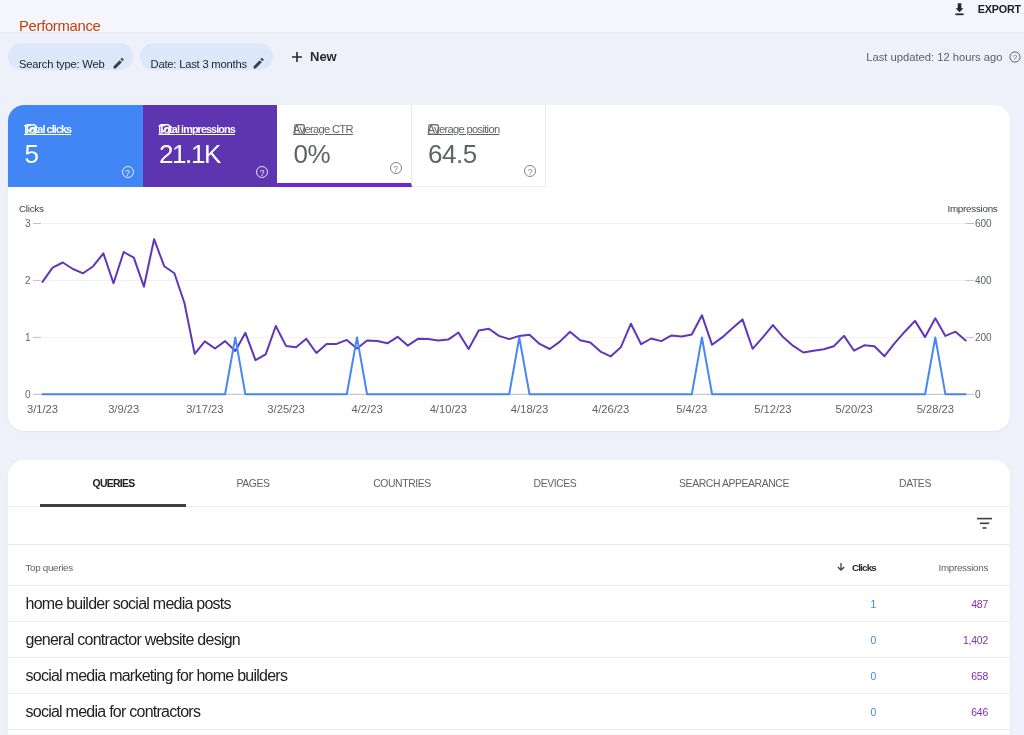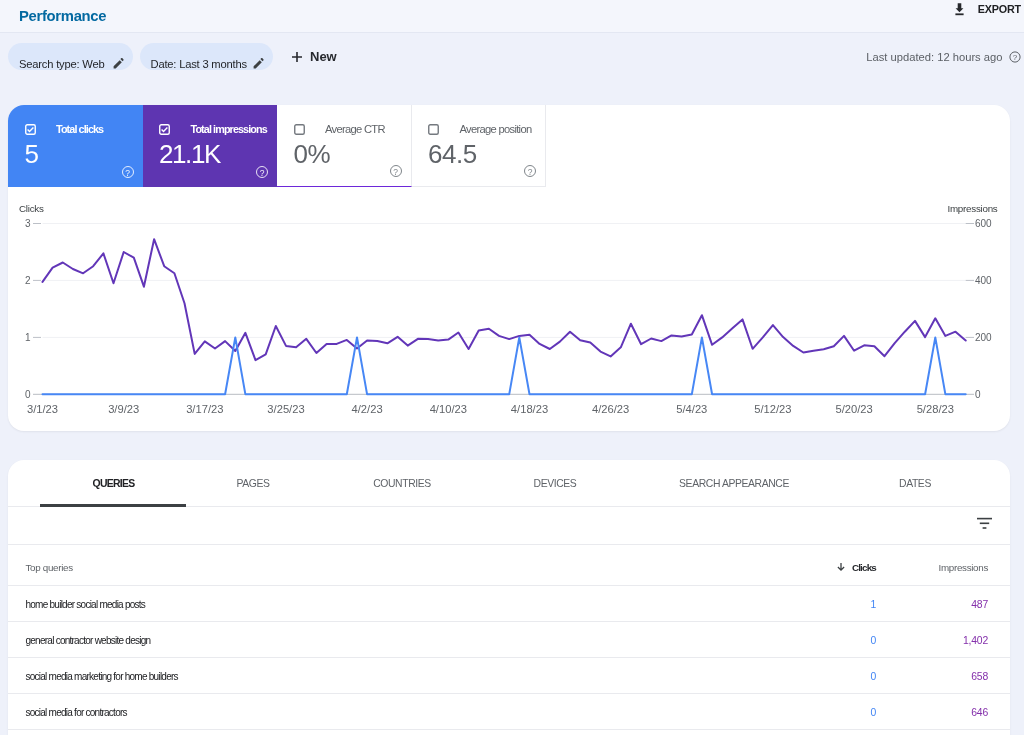--- a/index.html
+++ b/index.html
@@ -1,48 +1,48 @@
 <!DOCTYPE html>
 <html><head><meta charset="utf-8"><style>
 *{margin:0;padding:0;box-sizing:border-box;}
 html,body{width:1024px;height:735px;background:#eef1fa;font-family:"Liberation Sans",sans-serif;overflow:hidden;position:relative;}
 #topbar{position:absolute;left:0;top:0;width:1024px;height:32.5px;background:#f4f6fc;border-bottom:1px solid #e3e7f2;}
-#title{position:absolute;left:19px;top:8px;font-size:14.8px;letter-spacing:-0.3px;color:#0369a1;font-weight:bold;}
+#title{position:absolute;left:19px;top:18px;font-size:14.8px;letter-spacing:-0.3px;color:#c2410c;}
 #export{position:absolute;top:1.5px;right:3px;display:flex;align-items:center;gap:12px;}
 #export span{font-size:10.8px;font-weight:700;color:#202124;letter-spacing:-0.2px;}
 .chip{position:absolute;top:43px;height:27px;border-radius:14px;background:#dce7fa;display:flex;align-items:flex-end;justify-content:space-between;font-size:11.2px;letter-spacing:-0.2px;color:#1f2125;white-space:nowrap;padding:0 7.5px 0 11px;}
 #newbtn{position:absolute;top:43px;left:291px;height:27px;display:flex;align-items:center;gap:7px;font-size:13px;font-weight:700;color:#27292e;}
 #lastupd{position:absolute;top:44px;right:3.5px;height:26px;display:flex;align-items:center;gap:6px;font-size:11.2px;color:#5c6066;}
 #chartcard{position:absolute;left:8px;top:105px;width:1002px;height:326px;background:#fff;border-radius:16px;box-shadow:0 1px 2px rgba(60,64,67,.08);}
 .mcard{position:absolute;top:0;height:82px;width:134.5px;}
 .mcard .cb{position:absolute;left:16.5px;top:19px;}
-.mcard .lbl{position:absolute;left:48px;top:18px;font-size:10.8px;font-weight:700;letter-spacing:-0.9px;}
+.mcard .lbl{position:absolute;left:16px;top:18px;font-size:10.8px;font-weight:700;letter-spacing:-0.9px;text-decoration:underline;}
 .mcard .val{position:absolute;left:16.5px;top:34px;font-size:26px;letter-spacing:-0.5px;}
 .mcard .q{position:absolute;right:9px;bottom:9.5px;width:12px;height:12px;border-radius:50%;font-size:8.5px;line-height:12px;text-align:center;}
 #mc1{left:0;background:#4285f4;border-top-left-radius:16px;color:#fff;}
 #mc2{left:134.5px;background:#5e35b1;color:#fff;}
-#mc3{left:269px;background:#fff;border-right:1px solid #e9eaee;border-bottom:1px solid #6d28d9;color:#5f6368;}
+#mc3{left:269px;background:#fff;border-right:1px solid #e9eaee;border-bottom:4px solid #6d28d9;color:#5f6368;}
 #mc3 .lbl,#mc4 .lbl{font-weight:400;font-size:11.2px;letter-spacing:-0.7px;}
 #mc4{left:403.5px;background:#fff;border-right:1px solid #e9eaee;border-bottom:1px solid #e9eaee;color:#5f6368;}
 #mc1 .q,#mc2 .q{border:1px solid rgba(255,255,255,.85);color:rgba(255,255,255,.95);}
 #mc3 .q,#mc4 .q{border:1px solid #80868b;color:#80868b;}
 #chartsvg{position:absolute;left:0;top:82px;}
 .ax{font-size:9.8px;letter-spacing:-0.25px;fill:#3c4043;}
 .axn{font-size:10px;fill:#5f6368;}
 .dt{font-size:11.2px;fill:#5f6368;}
 text{font-family:"Liberation Sans",sans-serif;}
 #tablecard{position:absolute;left:8px;top:460px;width:1002px;height:275px;background:#fff;border-radius:16px 16px 0 0;box-shadow:0 1px 2px rgba(60,64,67,.08);}
 .tab{position:absolute;top:0;height:46px;line-height:47px;font-size:10.4px;letter-spacing:-0.4px;color:#5f6368;transform:translateX(-50%);white-space:nowrap;}
 .tabsel{color:#202124;font-weight:700;letter-spacing:-0.7px;}
 #underline{position:absolute;left:32px;top:44px;width:145.5px;height:2.5px;background:#3c4043;z-index:2;}
 #tabborder{position:absolute;left:0;top:45.5px;width:1002px;height:1px;background:#e9eaee;}
 #filterrow{position:absolute;left:0;top:46.5px;width:1002px;height:38.5px;border-bottom:1px solid #e9eaee;}
 #headrow{position:absolute;left:0;top:85px;width:1002px;height:41px;border-bottom:1px solid #e9eaee;font-size:9.8px;letter-spacing:-0.3px;color:#5f6368;}
 .row{position:absolute;left:0;width:1002px;height:36px;border-bottom:1px solid #e9eaee;}
-.qtext{position:absolute;left:17.5px;top:50%;transform:translateY(-50%);color:#202124;font-size:10px;letter-spacing:-0.75px;}
+.qtext{position:absolute;left:17.5px;top:50%;transform:translateY(-50%);color:#202124;font-size:16px;letter-spacing:-0.75px;}
 .cnum{position:absolute;width:100px;right:134px;text-align:right;top:50%;transform:translateY(-50%);color:#4285f4;font-size:10.4px;letter-spacing:-0.2px;}
 .inum{position:absolute;width:100px;right:22px;text-align:right;top:50%;transform:translateY(-50%);color:#8430ab;font-size:10.4px;letter-spacing:-0.2px;}
 </style></head>
 <body>
 <div id="topbar"></div>
 <div id="title">Performance</div>
 <div id="export">
     <svg width="13" height="14" viewBox="0 0 13 14">
       <path d="M6.5 10.2 2.6 6.3h2.1V1.3h3.6v5h2.1z" fill="#26282c"></path>
       <rect x="2.4" y="11.4" width="8.2" height="1.8" fill="#26282c"></rect>

